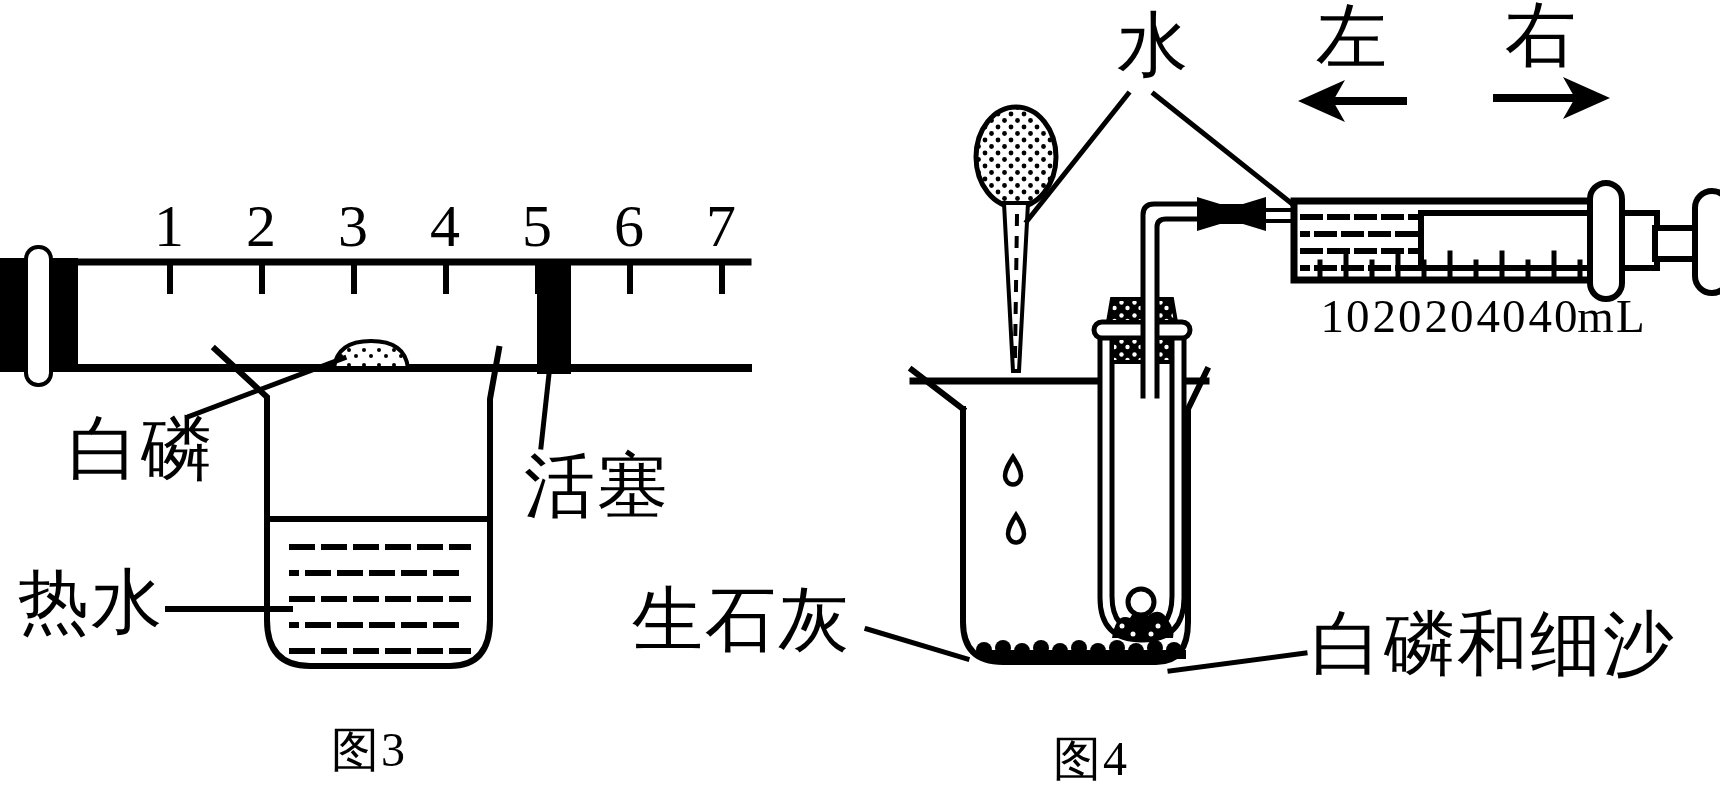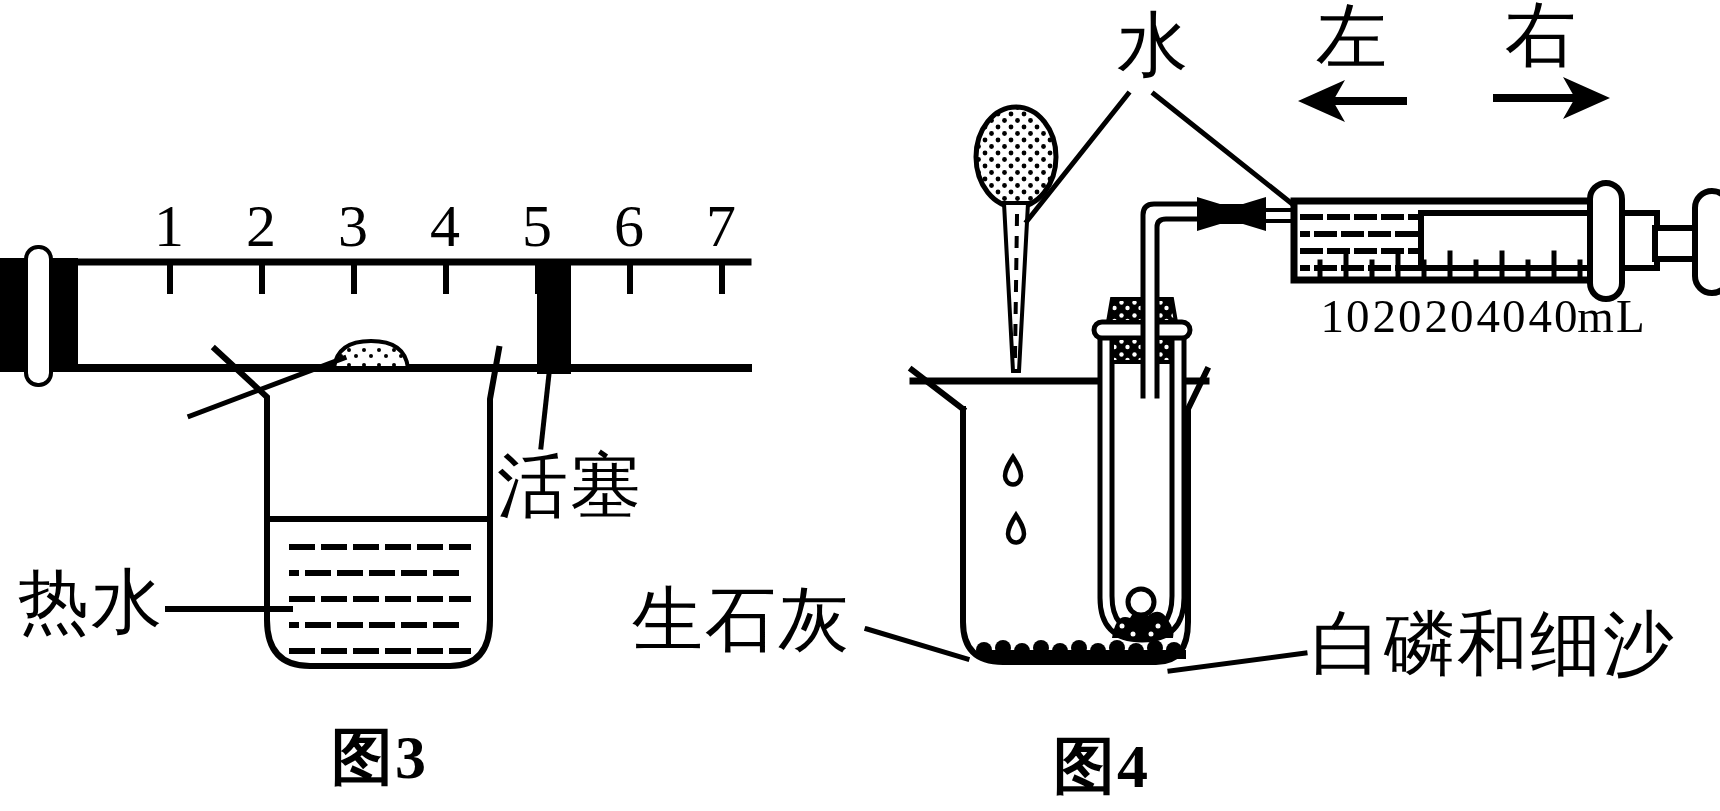--- a/index.html
+++ b/index.html
@@ -7,21 +7,21 @@
     position:relative;
     width:1720px;height:811px;
     background:#ffffff;
     overflow:hidden;
     font-family:"Liberation Serif","DejaVu Serif",serif;
     color:#000;
   }
   .art{position:absolute;left:0;top:0;}
   .lbl{position:absolute;color:#000;white-space:nowrap;line-height:1;letter-spacing:2px;}
   .cjk{font-size:71px;font-weight:500;}
-  .cap{font-size:62px;font-weight:700;}
+  .cap{font-size:48px;font-weight:400;}
   .num{font-size:60px;transform:translateX(-50%);}
   .syr-num{font-size:47px;transform:translateX(-50%);text-align:center;}
 </style>
 </head>
 <body>
 
 <div class="canvas">
 
   <svg class="art" width="1720" height="811" viewBox="0 0 1720 811">
     <defs>
@@ -176,21 +176,22 @@
   </svg>
 
   <span class="lbl num" style="left:170px;top:196px;">1</span>
   <span class="lbl num" style="left:262px;top:196px;">2</span>
   <span class="lbl num" style="left:354px;top:196px;">3</span>
   <span class="lbl num" style="left:446px;top:196px;">4</span>
   <span class="lbl num" style="left:538px;top:196px;">5</span>
   <span class="lbl num" style="left:630px;top:196px;">6</span>
   <span class="lbl num" style="left:722px;top:196px;">7</span>
 
-  <span class="lbl cjk" style="left:497px;top:451px;">活塞</span>
+  <span class="lbl cjk" style="left:68px;top:414px;">白磷</span>
+  <span class="lbl cjk" style="left:524px;top:451px;">活塞</span>
   <span class="lbl cjk" style="left:18px;top:567px;">热水</span>
   <span class="lbl cap" style="left:331px;top:726px;">图3</span>
 
   <span class="lbl cjk" style="left:1117px;top:10px;">水</span>
   <span class="lbl cjk" style="left:1316px;top:2px;">左</span>
   <span class="lbl cjk" style="left:1505px;top:0px;">右</span>
   <span class="lbl cjk" style="left:632px;top:585px;">生石灰</span>
   <span class="lbl cjk" style="left:1311px;top:609px;">白磷和细沙</span>
   <span class="lbl cap" style="left:1053px;top:735px;">图4</span>
 

